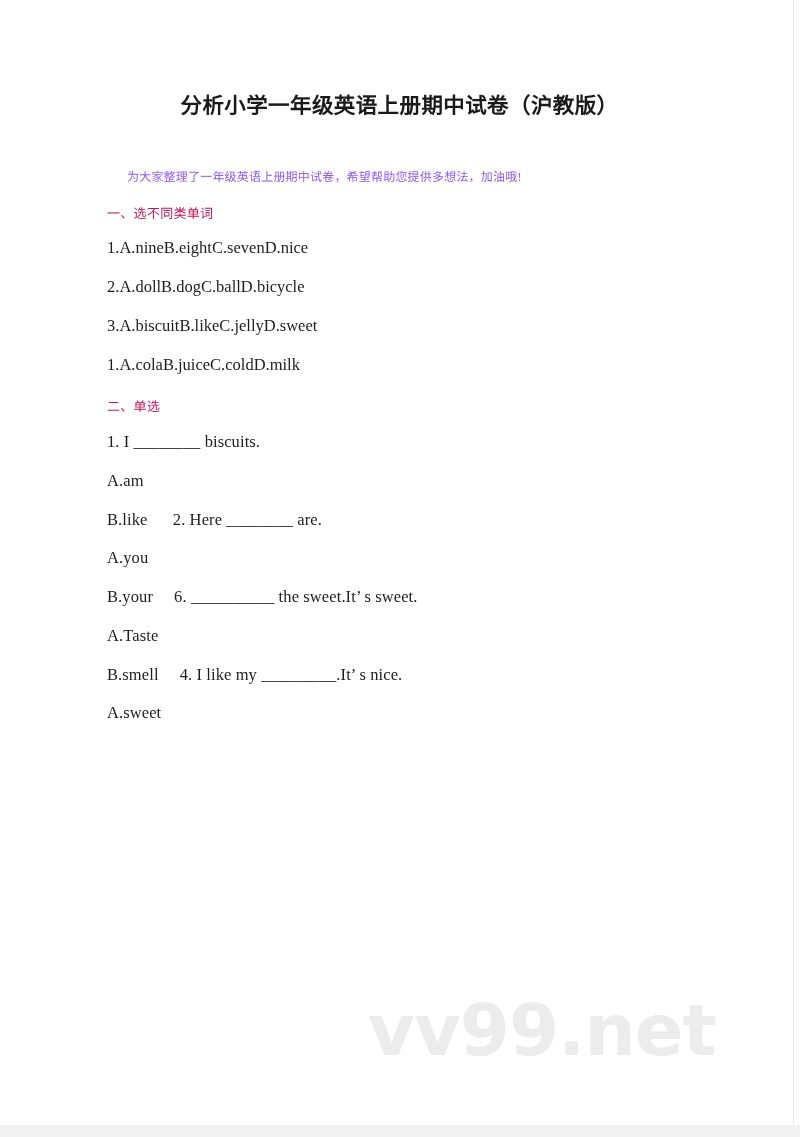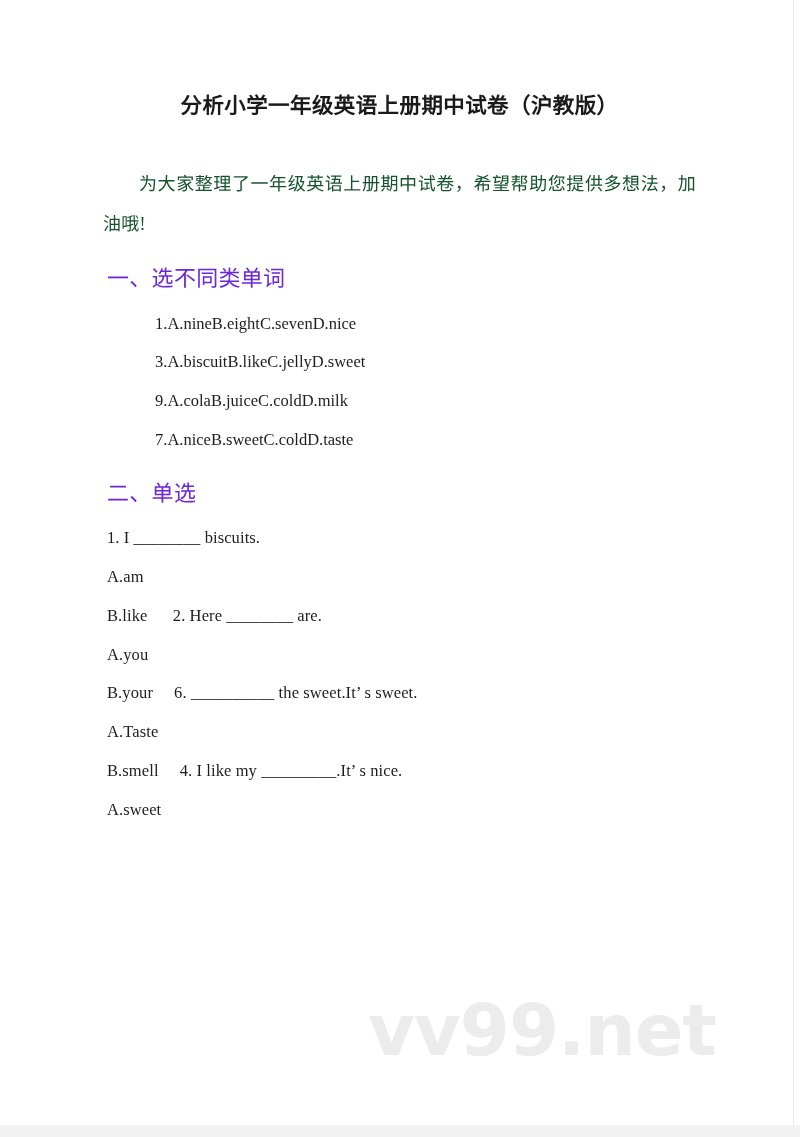--- a/index.html
+++ b/index.html
@@ -55,50 +55,49 @@
     font-size: 21.5px;
     letter-spacing: 0.4px;
     color: #1a1a1a;
     line-height: 1.25;
   }
 
   .intro {
     margin: 0;
     padding-top: 44px;
     text-indent: 2em;
-    font-size: 18px;
+    font-size: 12px;
     line-height: 2.25;
-    color: #14532d;
+    color: #8b5cf6;
     text-align: justify;
     letter-spacing: 0.2px;
   }
 
   .section-head {
     margin: 0;
     padding-top: 8px;
     padding-left: 4px;
-    font-size: 22px;
+    font-size: 13px;
     line-height: 2.35;
-    color: #6d28d9;
+    color: #be185d;
     letter-spacing: 0.3px;
   }
 
   .q-line {
     margin: 0;
     padding-left: 4px;
     font-size: 16.5px;
     line-height: 2.35;
     color: #1d1d1d;
     white-space: pre;
     letter-spacing: 0.1px;
   }
 
   .q-line.tight {
     letter-spacing: 0;
-    margin-left: 48px;
   }
 
   .watermark {
     position: absolute;
     left: 368px;
     top: 994px;
     z-index: 1;
     font-family: "DejaVu Sans", "Liberation Sans", sans-serif;
     font-weight: bold;
     font-size: 72px;
@@ -121,23 +120,23 @@
 
   <div class="content">
 
     <h1 class="doc-title">分析小学一年级英语上册期中试卷（沪教版）</h1>
 
     <p class="intro">为大家整理了一年级英语上册期中试卷，希望帮助您提供多想法，加油哦!</p>
 
     <p class="section-head">一、选不同类单词</p>
 
     <p class="q-line tight">1.A.nineB.eightC.sevenD.nice</p>
+    <p class="q-line tight">2.A.dollB.dogC.ballD.bicycle</p>
     <p class="q-line tight">3.A.biscuitB.likeC.jellyD.sweet</p>
-    <p class="q-line tight">9.A.colaB.juiceC.coldD.milk</p>
-    <p class="q-line tight">7.A.niceB.sweetC.coldD.taste</p>
+    <p class="q-line tight">1.A.colaB.juiceC.coldD.milk</p>
 
     <p class="section-head">二、单选</p>
 
     <p class="q-line">1. I ________ biscuits.</p>
     <p class="q-line">A.am</p>
     <p class="q-line">B.like      2. Here ________ are.</p>
     <p class="q-line">A.you</p>
     <p class="q-line">B.your     6. __________ the sweet.It’ s sweet.</p>
     <p class="q-line">A.Taste</p>
     <p class="q-line">B.smell     4. I like my _________.It’ s nice.</p>

